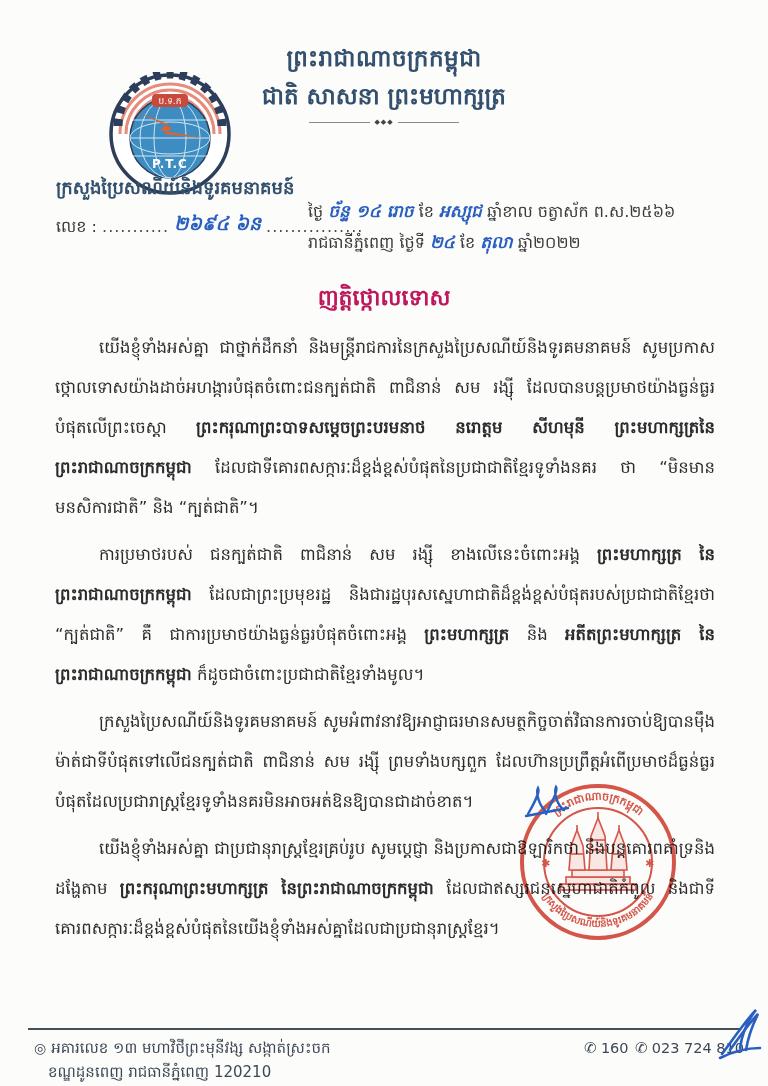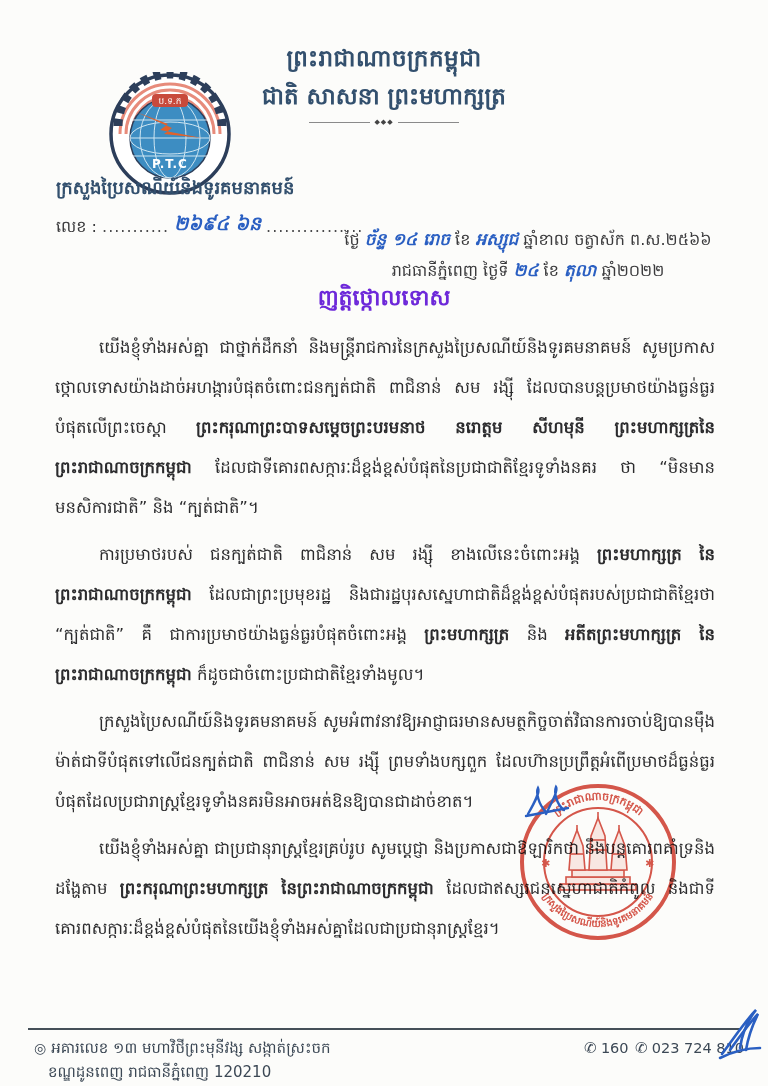--- a/index.html
+++ b/index.html
@@ -18,24 +18,24 @@
   .hdr-divider .orn{font-size:7px;letter-spacing:1px;color:#444;}
   
   .logo{left:106px;top:72px;width:128px;height:124px;}
   
   .ministry{left:56px;top:176px;font-size:18px;font-weight:bold;color:#33506e;}
   .refline{left:56px;top:213px;font-size:16px;color:#3a3a3c;white-space:nowrap;}
   .refline .dots{letter-spacing:1px;color:#4a4a4c;}
   .hw{color:#2a5fc2;font-weight:bold;font-style:italic;}
   .refline .hw{font-size:19px;position:relative;top:-2px;}
   
-  .dates{right:20px;top:196px;width:440px;text-align:center;font-size:16px;color:#3a3a3c;line-height:31px;white-space:nowrap;margin-top:28px;}
+  .dates{right:20px;top:196px;width:440px;text-align:left;font-size:16px;color:#3a3a3c;line-height:31px;white-space:nowrap;}
   .dates .hw{font-size:17px;}
   
-  .doc-title{left:0;right:0;top:284px;text-align:center;font-size:22px;font-weight:bold;color:#6d28d9;}
+  .doc-title{left:0;right:0;top:284px;text-align:center;font-size:22px;font-weight:bold;color:#be185d;}
   .doc-body{left:55px;top:328px;width:660px;font-size:16.5px;line-height:40px;text-align:justify;color:#2b2b2d;}
   .doc-body p{margin:0 0 7px 0;text-indent:44px;}
   .doc-body .bold{font-weight:bold;}
   
   .stamp{left:514px;top:778px;width:168px;height:168px;mix-blend-mode:multiply;opacity:.92;}
   .sig1{left:522px;top:784px;width:56px;height:36px;}
   .sig2{left:712px;top:1004px;width:56px;height:62px;}
   
   .footer-rule{left:28px;top:1028px;width:712px;border-top:2px solid #454f58;}
   .footer-left{left:34px;top:1036px;font-size:15px;color:#3c4855;line-height:24px;}

